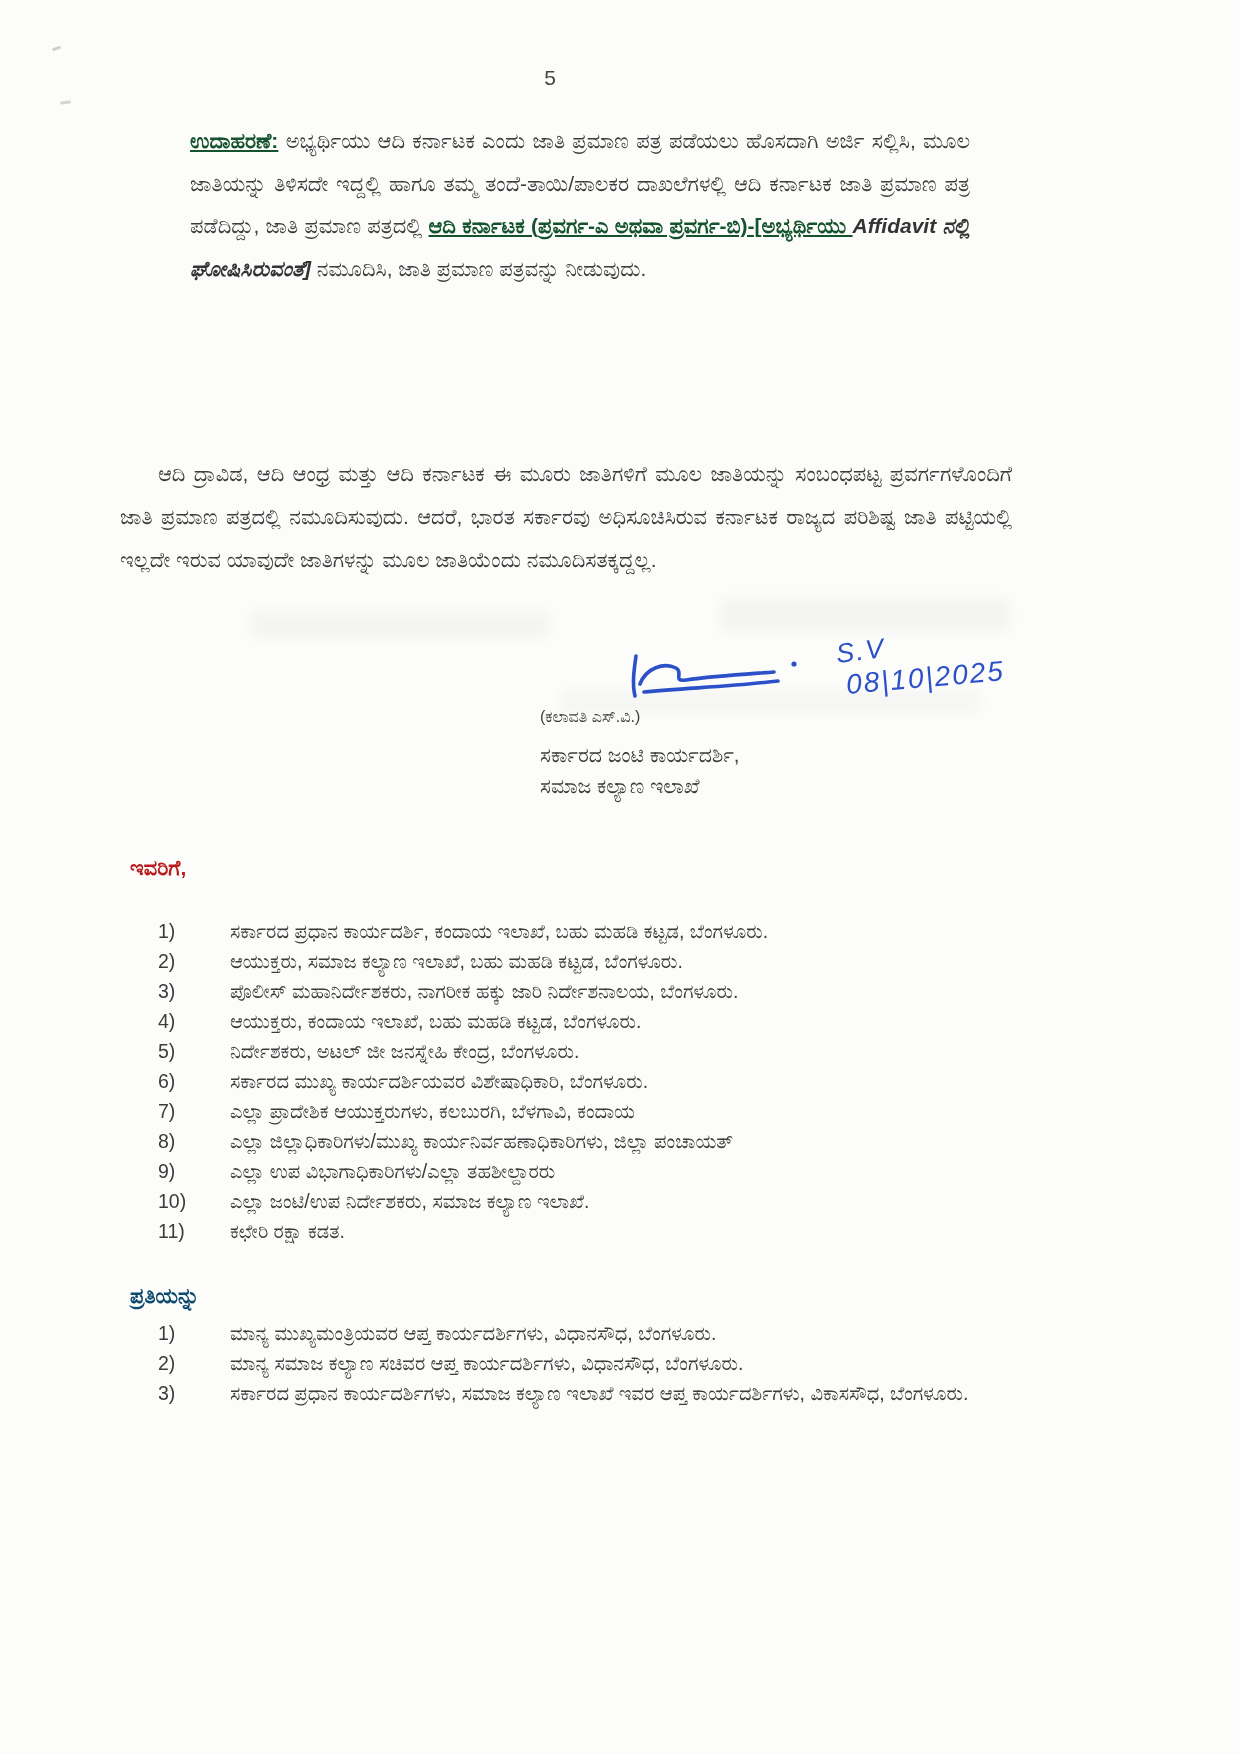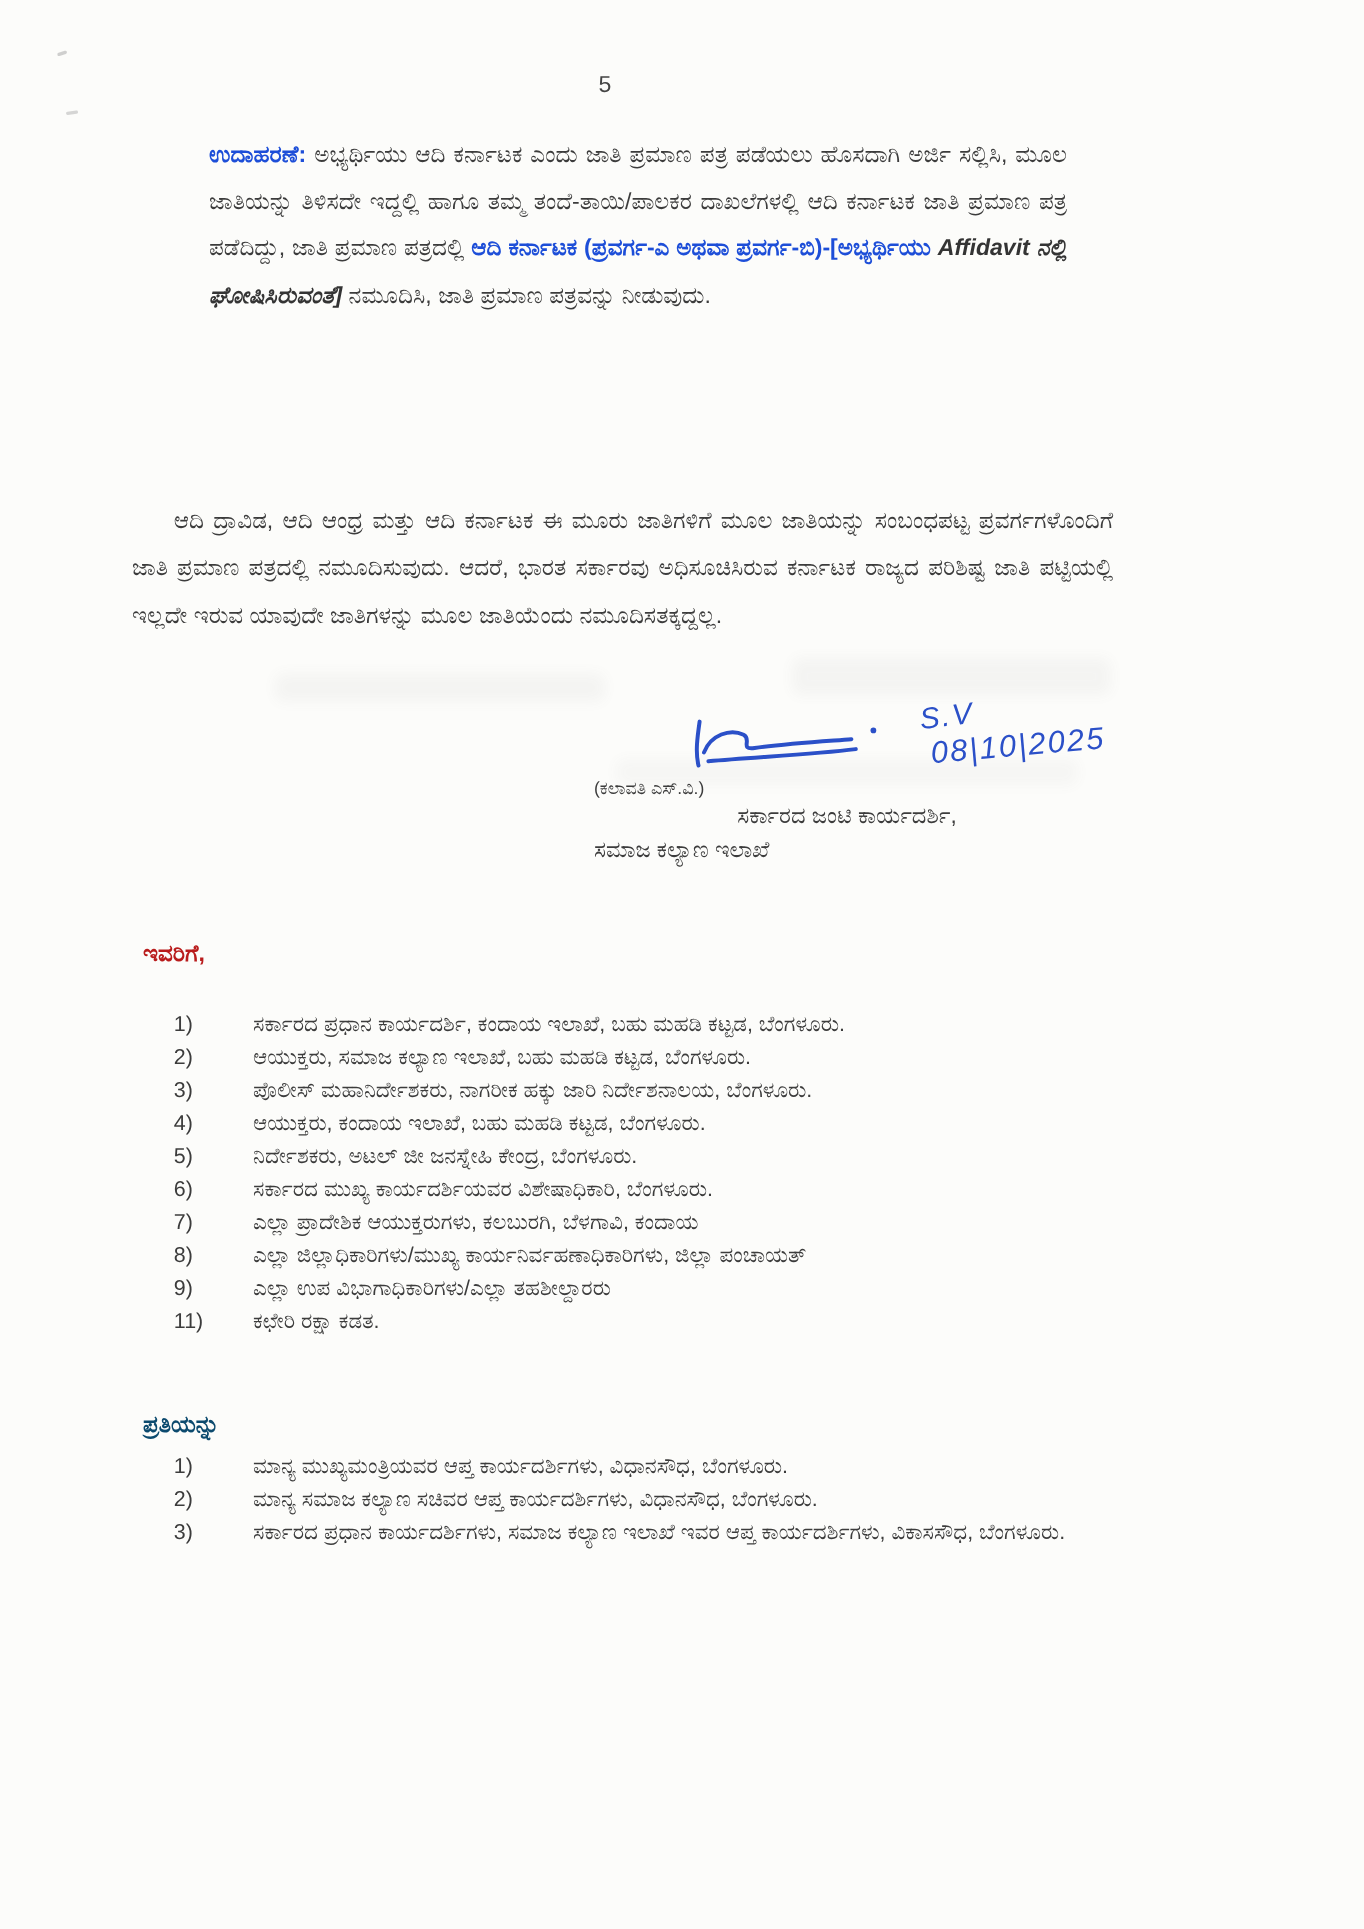--- a/index.html
+++ b/index.html
@@ -24,21 +24,21 @@
   .page-num {
     position:absolute; left:0; top:66px; width:1100px;
     text-align:center; font-size:21px; color:#444;
   }
 
   .example-para {
     position:absolute; left:190px; top:120px; width:780px;
     font-size:21px; line-height:42.5px; text-align:justify;
   }
   .example-para p { margin:0; }
-  .b  { font-weight:bold; color:#1d4ed8; }
+  .b  { font-weight:bold; color:#14532d;text-decoration:underline; }
   .bi { font-weight:bold; font-style:italic; color:#343434; }
 
   .main-para {
     position:absolute; left:120px; top:452px; width:892px;
     font-size:21px; line-height:43px; text-align:justify; text-indent:38px;
   }
 
   
   .signature { position:absolute; left:540px; top:636px; width:480px; }
   .sig-hand { position:relative; height:72px; }
@@ -48,21 +48,21 @@
     font-size:27px; font-style:italic; letter-spacing:2px;
     transform:rotate(-7deg);
   }
   .sig-date {
     position:absolute; left:306px; top:26px;
     font-size:28px; font-style:italic; letter-spacing:2px;
     transform:rotate(-5deg); white-space:nowrap;
   }
   .ink { color:#2b50c8; }
   .sig-name  { width:420px; font-size:16px; margin-top:0; }
-  .sig-title { width:460px; text-align:center; font-size:20.5px; margin-top:3px; }
+  .sig-title { width:460px; font-size:20.5px; margin-top:17px; }
   .sig-dept  { width:440px; font-size:20.5px; margin-top:7px; }
 
   .to-heading   { position:absolute; left:130px; top:856px;  font-size:21px; font-weight:bold; color:#b91c1c; }
   .copy-heading { position:absolute; left:130px; top:1284px; font-size:21px; font-weight:bold; color:#0c4a6e; }
 
   .dist-list { position:absolute; font-size:19.5px; }
   .to-list   { left:158px; top:916px;  width:980px; }
   .copy-list { left:158px; top:1318px; width:980px; }
   .row  { display:flex; line-height:30px; }
   .num  { width:40px; flex:none; }
@@ -139,20 +139,24 @@
       </div>
     <div class="row">
         <span class="num">8)</span>
         <span class="text">ಎಲ್ಲಾ ಜಿಲ್ಲಾಧಿಕಾರಿಗಳು/ಮುಖ್ಯ ಕಾರ್ಯನಿರ್ವಹಣಾಧಿಕಾರಿಗಳು, ಜಿಲ್ಲಾ ಪಂಚಾಯತ್</span>
       </div>
     <div class="row">
         <span class="num">9)</span>
         <span class="text">ಎಲ್ಲಾ ಉಪ ವಿಭಾಗಾಧಿಕಾರಿಗಳು/ಎಲ್ಲಾ ತಹಶೀಲ್ದಾರರು</span>
       </div>
     <div class="row">
+        <span class="num">10)</span>
+        <span class="text">ಎಲ್ಲಾ ಜಂಟಿ/ಉಪ ನಿರ್ದೇಶಕರು, ಸಮಾಜ ಕಲ್ಯಾಣ  ಇಲಾಖೆ.</span>
+      </div>
+    <div class="row">
         <span class="num">11)</span>
         <span class="text">ಕಛೇರಿ ರಕ್ಷಾ ಕಡತ.</span>
       </div>
   </div>
 
   <div class="copy-heading">ಪ್ರತಿಯನ್ನು</div>
 
   <div class="dist-list copy-list">
     <div class="row">
         <span class="num">1)</span>

